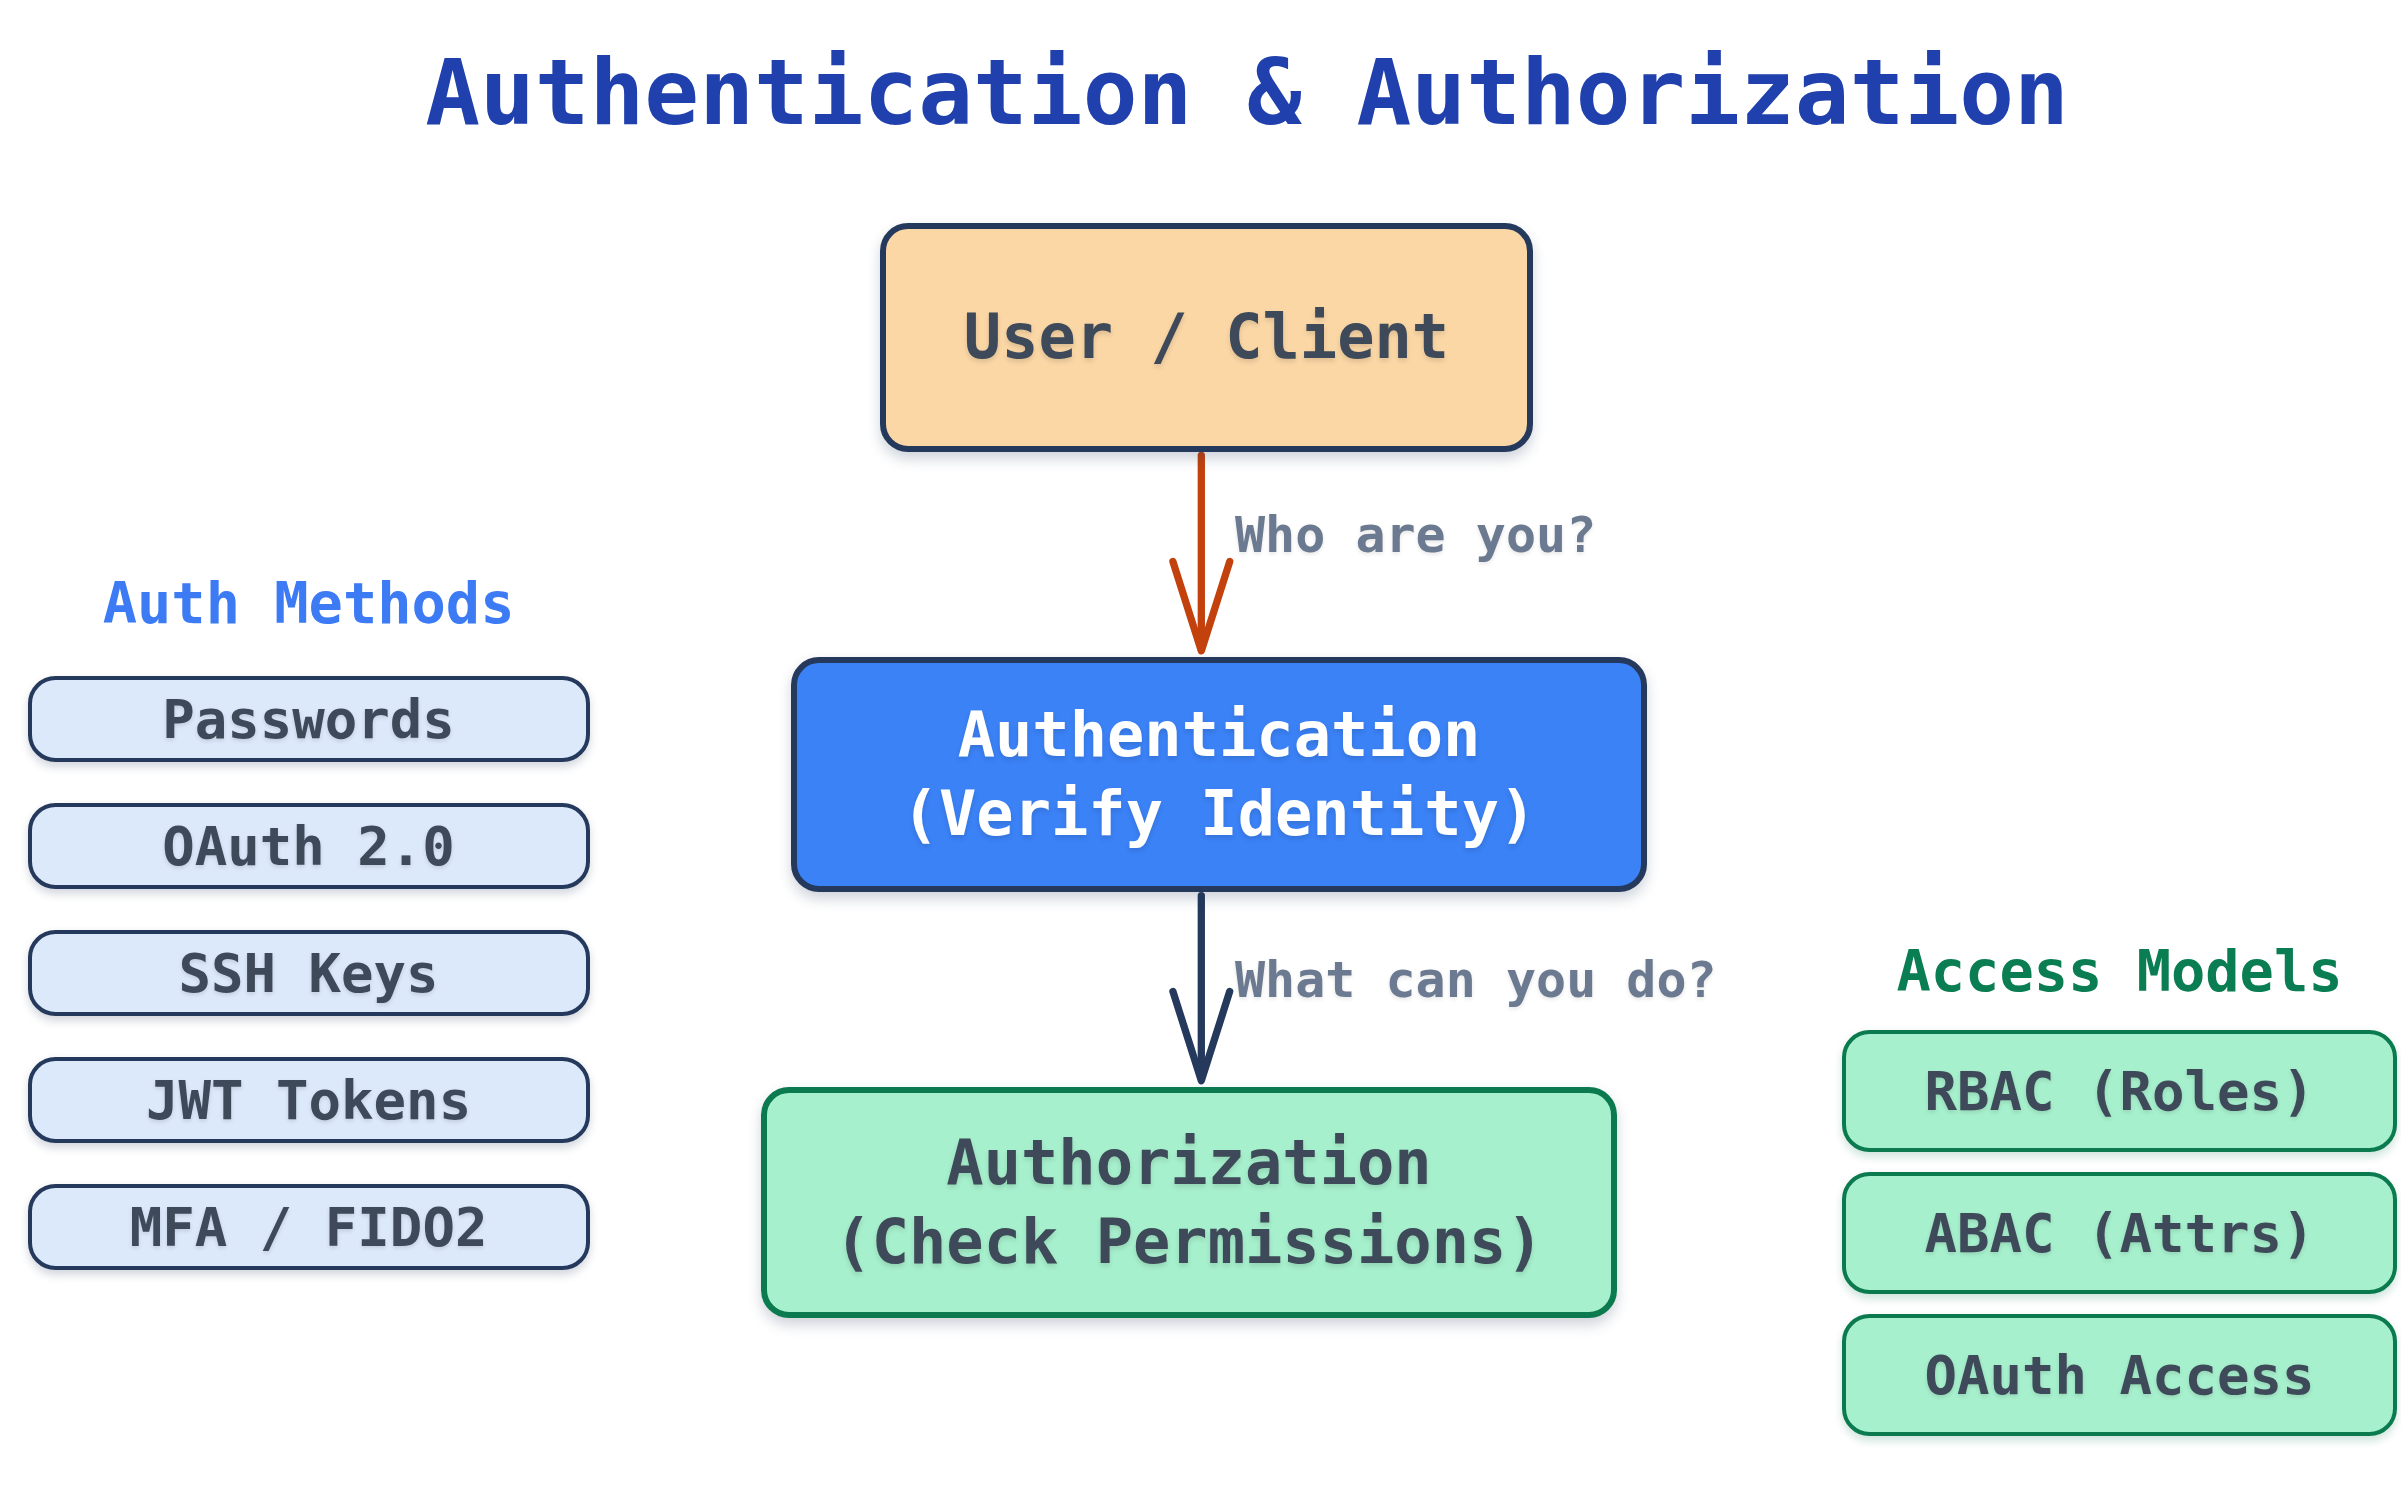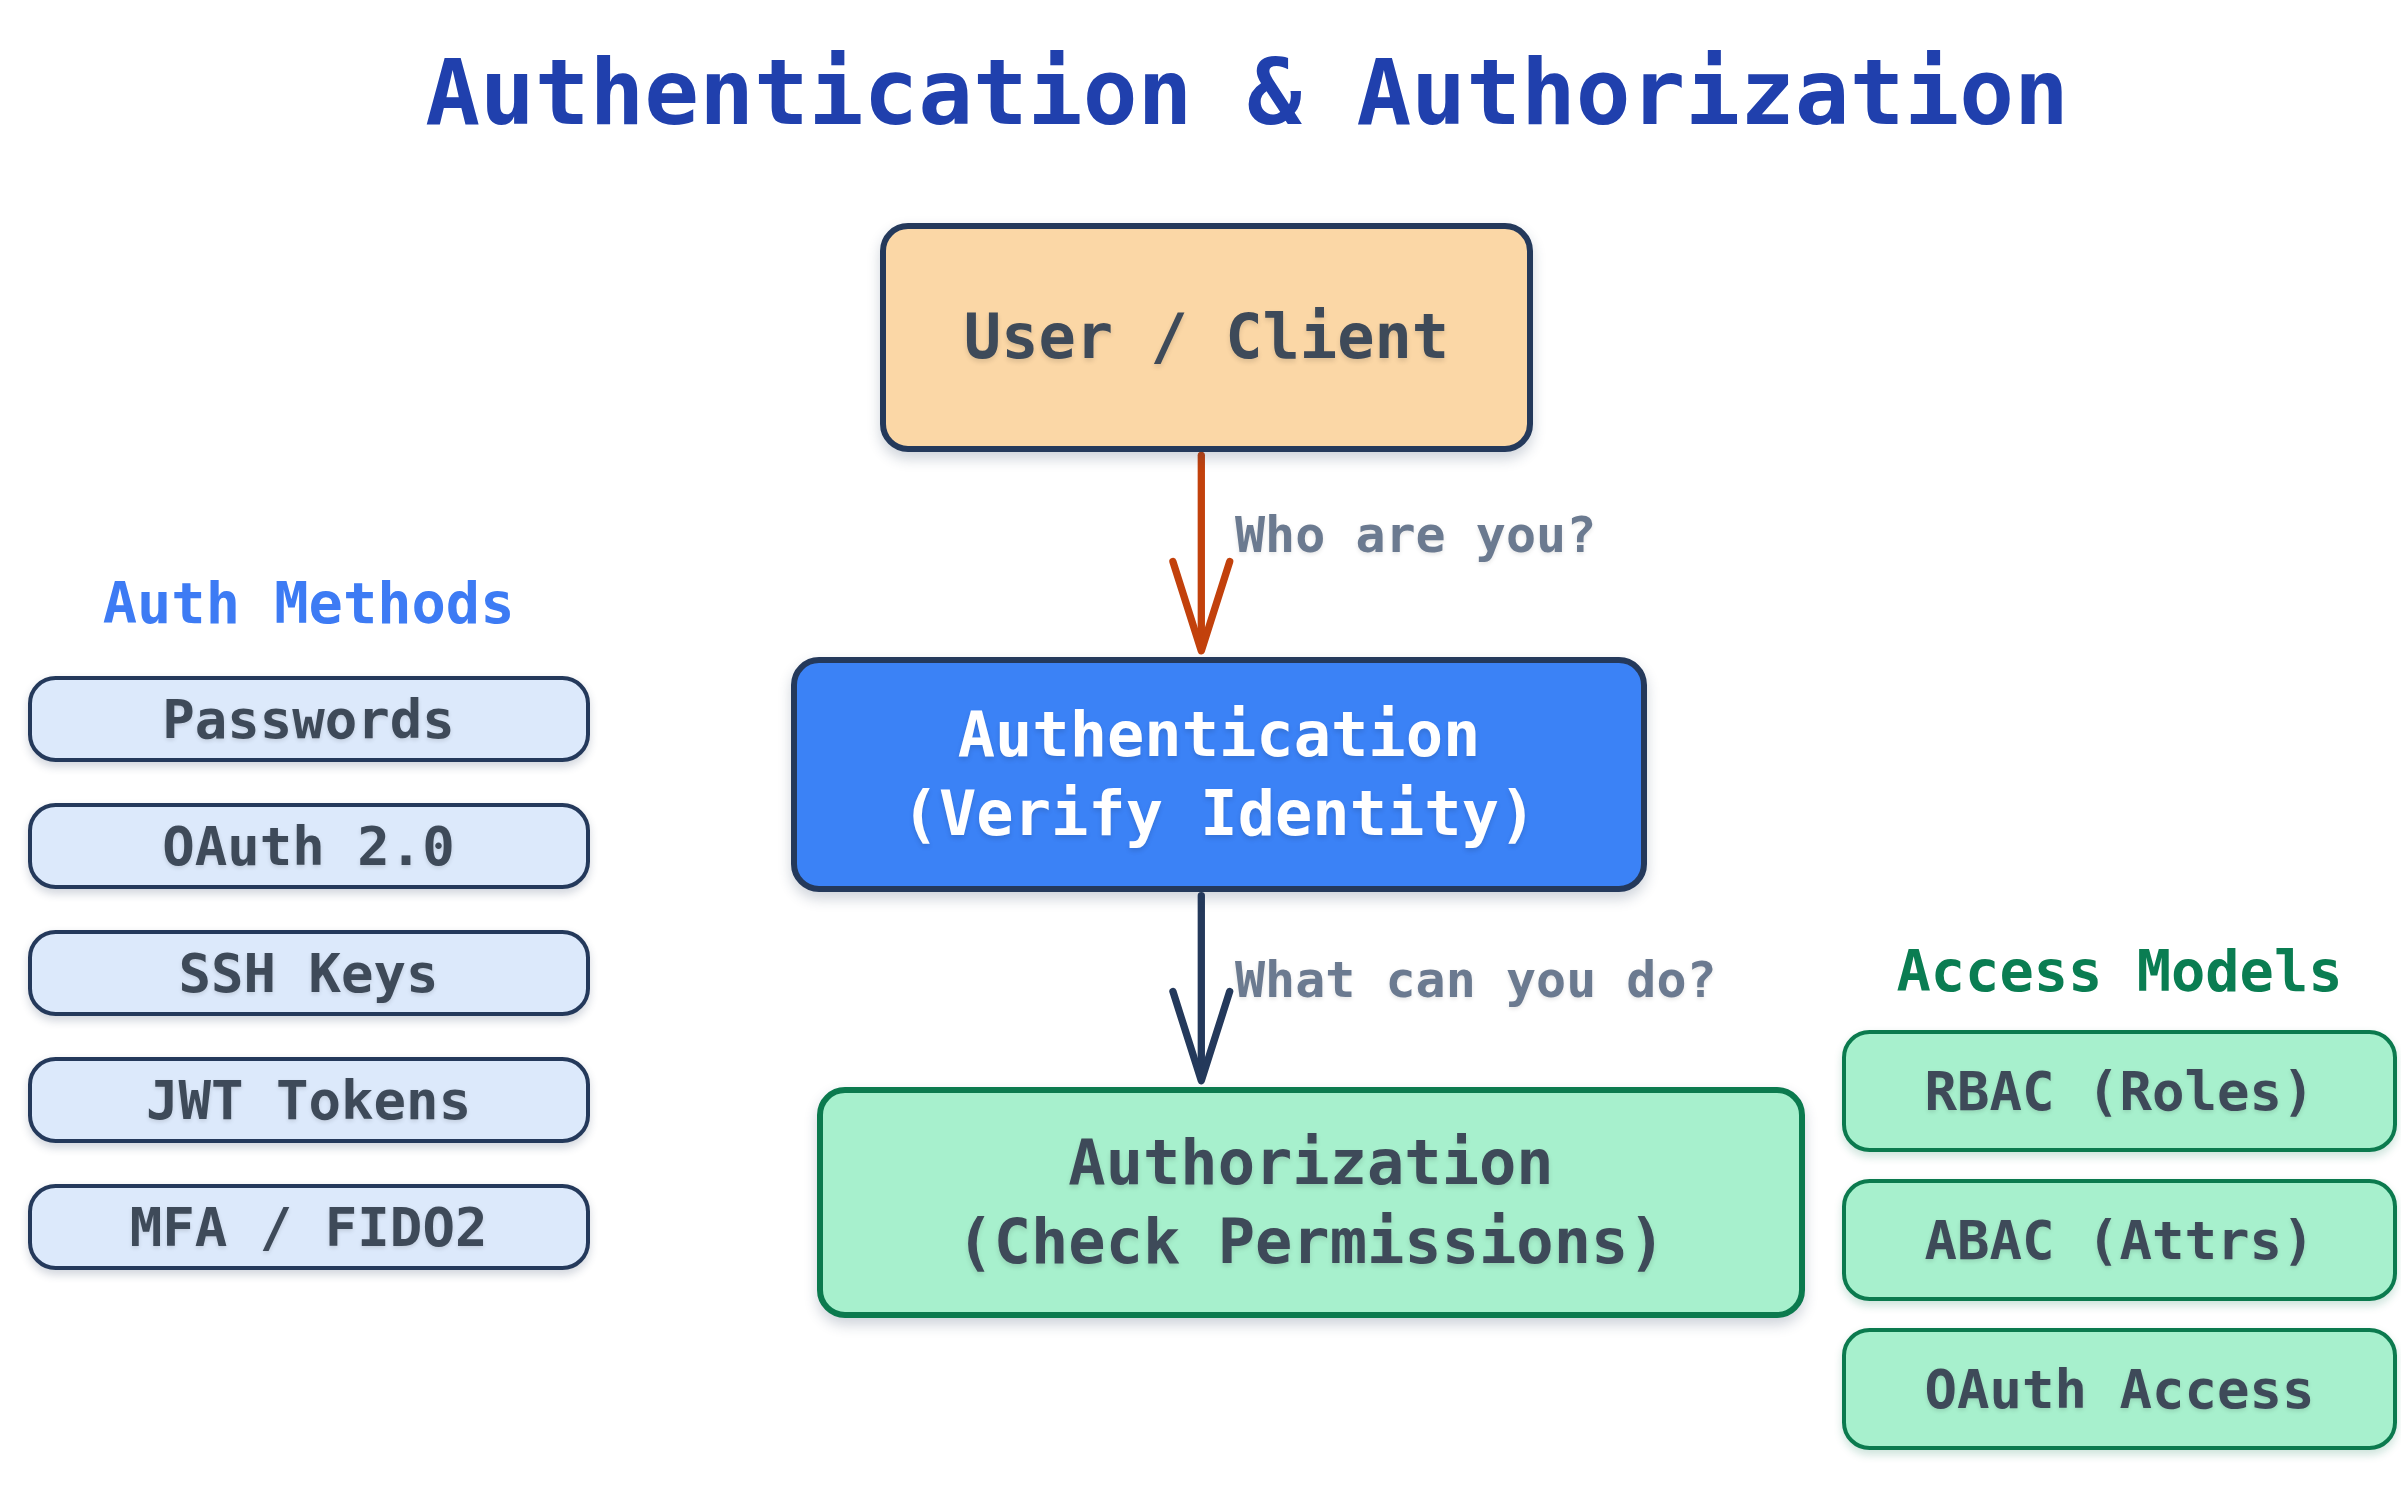--- a/index.html
+++ b/index.html
@@ -64,21 +64,21 @@
     border: 6.5px solid var(--c-navy, #24395b);
     color: var(--c-slate, #3e4a59);
   }
   .node-authn {
     left: 791px; top: 657px; width: 856px; height: 235px;
     background: var(--c-blue, #3b82f6);
     border: 6.5px solid var(--c-navy, #24395b);
     color: #ffffff;
   }
   .node-authz {
-    left: 817px; top: 1087px; width: 988px; height: 231px;
+    left: 761px; top: 1087px; width: 856px; height: 231px;
     background: var(--c-mint, #a7f0cd);
     border: 6.5px solid var(--c-green, #0b7a4e);
     color: var(--c-slate, #3e4a59);
   }
 
   .edge-label {
     position: absolute;
     font-size: 50px;
     line-height: 1;
     white-space: nowrap;
@@ -103,21 +103,21 @@
     left: 1842px; width: 555px; top: 936px;
     color: var(--c-header_green, #0a7d52);
   }
 
   .side-col {
     position: absolute;
     display: flex;
     flex-direction: column;
   }
   .col-auth   { left: 27.6px;   top: 676px;  width: 562px; gap: 41px; }
-  .col-access { left: 1842px; top: 1030px; width: 555px; gap: 27px; text-align: center; }
+  .col-access { left: 1842px; top: 1030px; width: 555px; gap: 20px; text-align: center; }
 
   .side-box {
     box-sizing: border-box;
     display: flex;
     align-items: center;
     justify-content: center;
     border-radius: 27.6px;
     font-size: 54px;
     white-space: nowrap;
     color: var(--c-slate, #3e4a59);

